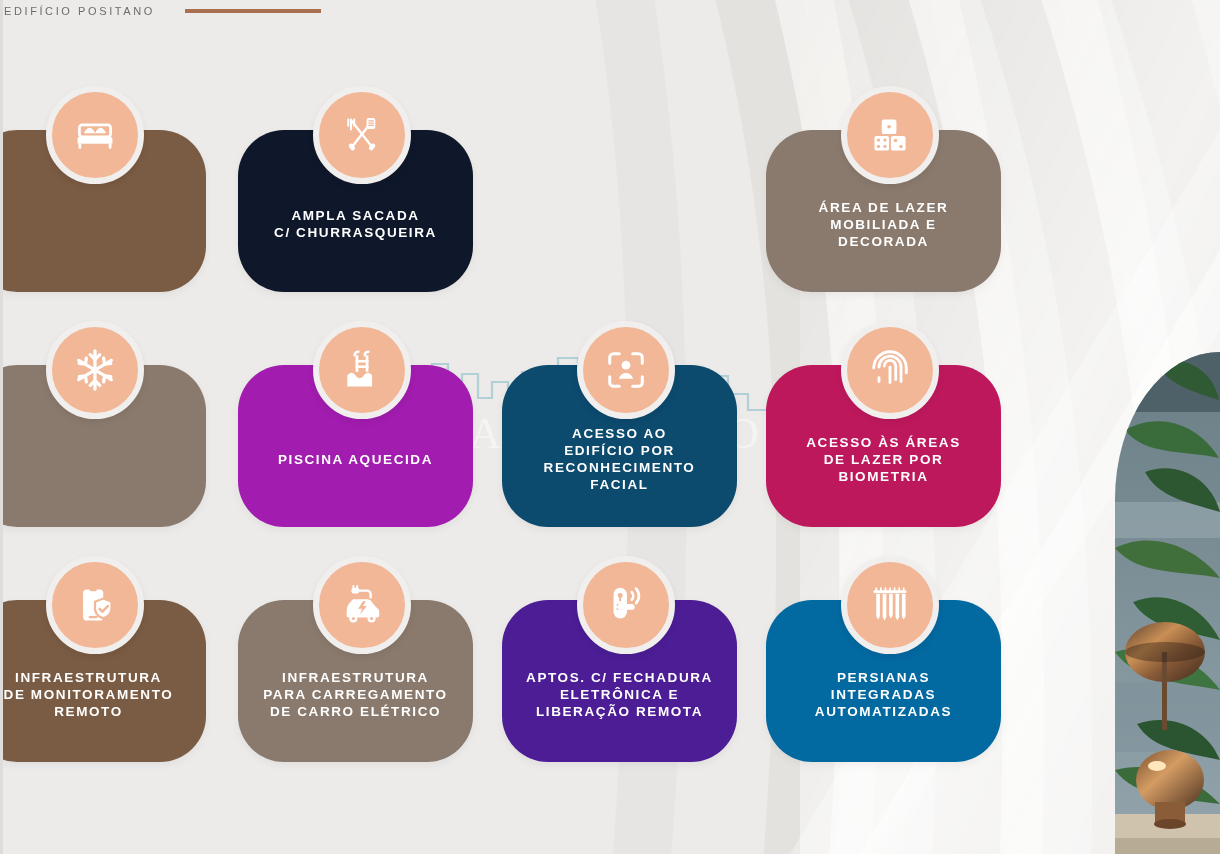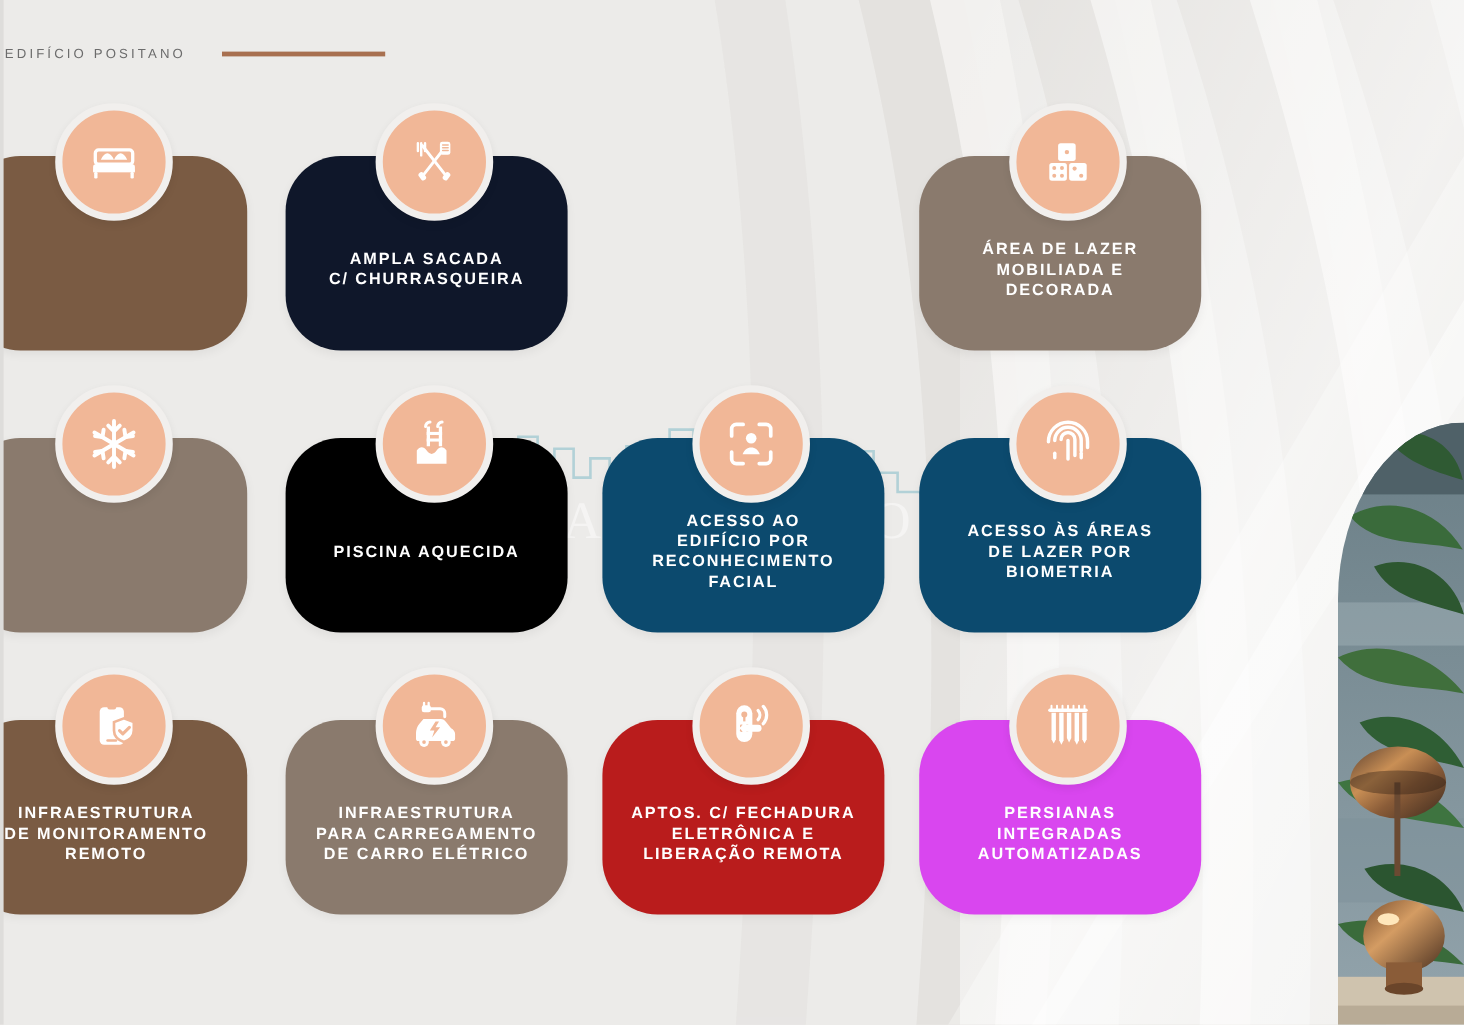--- a/index.html
+++ b/index.html
@@ -12,21 +12,21 @@
 
   
   #bg-pattern{position:absolute;inset:0;z-index:0;pointer-events:none;}
   #bg-right-wash{
     position:absolute;top:0;right:0;width:420px;height:854px;z-index:0;
     background:linear-gradient(115deg,rgba(255,255,255,0) 0%,rgba(255,255,255,.55) 55%,rgba(255,255,255,0) 100%);
     pointer-events:none;
   }
 
   
-  #header{position:absolute;left:0;top:0;height:22px;display:flex;align-items:center;z-index:6;margin-top:34px;}
+  #header{position:absolute;left:0;top:0;height:22px;display:flex;align-items:center;z-index:6;}
   #header .eyebrow{
     font-size:11px;letter-spacing:2.6px;color:#6c6c6c;
     font-family:"Liberation Sans", sans-serif;font-weight:400;
     padding-left:4px;white-space:nowrap;
   }
   #header .rule{width:136px;height:4px;background:#a87050;margin-left:30px;}
   #left-edge{position:absolute;left:0;top:0;width:3px;height:854px;background:#dedddb;z-index:7;}
 
   
   #watermark{
@@ -161,21 +161,21 @@
       <div class="card c1" style="background: rgb(138, 122, 109);">
         <div class="icon-badge">
           <svg width="46" height="46" viewBox="0 0 48 48" fill="none" stroke="#ffffff" stroke-width="3.4" stroke-linecap="round">
             <path d="M24 4v40M7 14l34 20M41 14L7 34"></path>
             <path d="M24 13l-5-5M24 13l5-5M24 35l-5 5M24 35l5 5"></path>
             <path d="M14 18l-6.5-1M14 18l1-6.5M34 30l6.5 1M34 30l-1 6.5"></path>
             <path d="M34 18l6.5-1M34 18l-1-6.5M14 30l-6.5 1M14 30l1 6.5"></path>
           </svg>
         </div>
       </div>
-      <div class="card c2" style="background: #000000;">
+      <div class="card c2" style="background: #a21caf;">
         <div class="icon-badge">
           <svg width="44" height="44" viewBox="0 0 48 48" fill="#ffffff">
             <path d="M17 8h3v18h-3z"></path>
             <path d="M28 8h3v18h-3z"></path>
             <rect x="17" y="13" width="14" height="2.8"></rect>
             <rect x="17" y="19" width="14" height="2.8"></rect>
             <path d="M16 8c0-2.2 1.8-4 4-4" fill="none" stroke="#ffffff" stroke-width="2.8" stroke-linecap="round"></path>
             <path d="M27 8c0-2.2 1.8-4 4-4" fill="none" stroke="#ffffff" stroke-width="2.8" stroke-linecap="round"></path>
             <path d="M8 30c3-4 6-4 9 0s6 4 9 0 6-4 9 0v12H8z"></path>
           </svg>
@@ -191,21 +191,21 @@
             <path d="M41 31v6a4 4 0 01-4 4h-6"></path>
             <circle cx="24" cy="19" r="4.6" fill="#ffffff" stroke="none"></circle>
             <path d="M16.5 33c1.4-4 4-6 7.5-6s6.1 2 7.5 6z" fill="#ffffff" stroke="none"></path>
           </svg>
         </div>
         <div class="label">ACESSO AO
 EDIFÍCIO POR
 RECONHECIMENTO
 FACIAL</div>
       </div>
-      <div class="card c4" style="background: #0c4a6e;">
+      <div class="card c4" style="background: #be185d;">
         <div class="icon-badge">
           <svg width="46" height="46" viewBox="0 0 48 48" fill="none" stroke="#ffffff" stroke-width="3" stroke-linecap="round">
             <path d="M24 21v16"></path>
             <path d="M18 20a6 6 0 0112 0v14"></path>
             <path d="M12.5 21a11.5 11.5 0 0123 0v9"></path>
             <path d="M7 22a17 17 0 0134 0v5"></path>
             <path d="M12.5 32v4"></path>
             <path d="M35.5 32v4"></path>
           </svg>
         </div>
@@ -240,42 +240,42 @@
             <path d="M25 20l-5 8h4l-2 6 7-9h-4l3-5z" fill="#f1b797"></path>
             <path d="M20 9h9a4 4 0 014 4v3" fill="none" stroke="#ffffff" stroke-width="2.6" stroke-linecap="round"></path>
             <rect x="13" y="6" width="8" height="6" rx="2"></rect>
             <path d="M15 4v3M19 4v3" stroke="#ffffff" stroke-width="2" stroke-linecap="round"></path>
           </svg>
         </div>
         <div class="label">INFRAESTRUTURA
 PARA CARREGAMENTO
 DE CARRO ELÉTRICO</div>
       </div>
-      <div class="card c3" style="background: #b91c1c;">
+      <div class="card c3" style="background: #4c1d95;">
         <div class="icon-badge">
           <svg width="46" height="46" viewBox="0 0 48 48" fill="#ffffff">
             <rect x="11" y="6" width="14" height="32" rx="7"></rect>
             <circle cx="18" cy="14" r="2.6" fill="#f1b797"></circle>
             <rect x="17" y="15.5" width="2" height="4.5" fill="#f1b797"></rect>
             <circle cx="15.5" cy="24" r="1.3" fill="#f1b797"></circle>
             <circle cx="20.5" cy="24" r="1.3" fill="#f1b797"></circle>
             <circle cx="15.5" cy="28" r="1.3" fill="#f1b797"></circle>
             <circle cx="20.5" cy="28" r="1.3" fill="#f1b797"></circle>
             <rect x="15" y="23" width="18" height="6" rx="3"></rect>
             <g fill="none" stroke="#ffffff" stroke-width="2.8" stroke-linecap="round">
               <path d="M30 10.5a6 6 0 010 8"></path>
               <path d="M34.5 7a11 11 0 010 15"></path>
             </g>
           </svg>
         </div>
         <div class="label">APTOS. C/ FECHADURA
 ELETRÔNICA E
 LIBERAÇÃO REMOTA</div>
       </div>
-      <div class="card c4" style="background: #d946ef;">
+      <div class="card c4" style="background: #0369a1;">
         <div class="icon-badge">
           <svg width="44" height="44" viewBox="0 0 48 48" fill="#ffffff">
             <rect x="6" y="8" width="36" height="3.2" rx="1.6"></rect>
             <path d="M9 5.5v4M14 5.5v4M19 5.5v4M24 5.5v4M29 5.5v4M34 5.5v4M39 5.5v4" stroke="#ffffff" stroke-width="1.8" stroke-linecap="round"></path>
             <path d="M9 12h4v24l-2 4-2-4z"></path>
             <path d="M16 12h4v25l-2 4-2-4z"></path>
             <path d="M23 12h4v23l-2 4-2-4z"></path>
             <path d="M30 12h4v25l-2 4-2-4z"></path>
             <path d="M37 12h4v24l-2 4-2-4z"></path>
           </svg>

